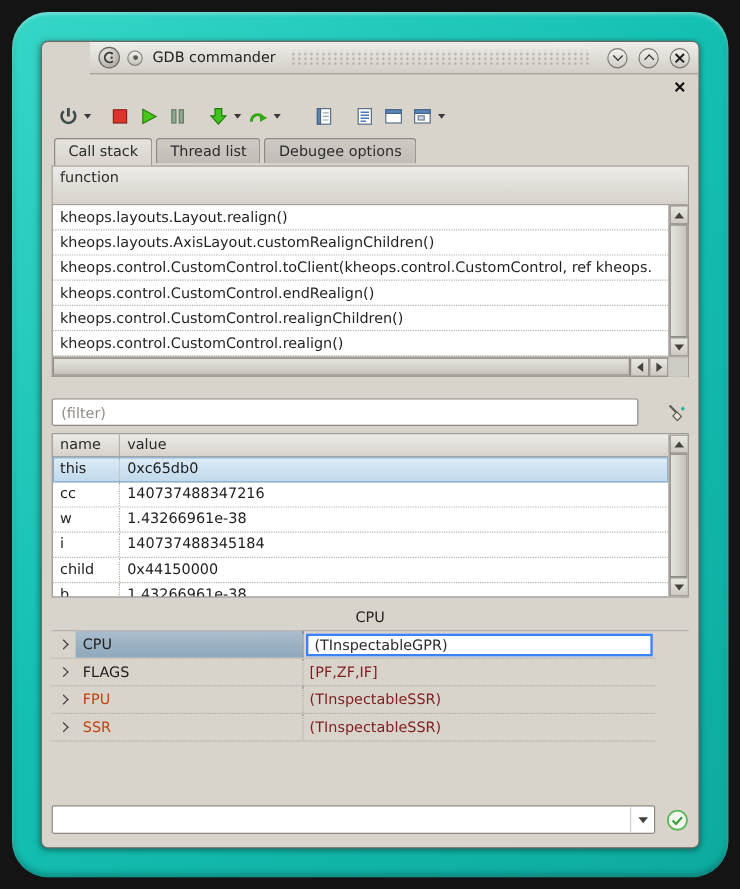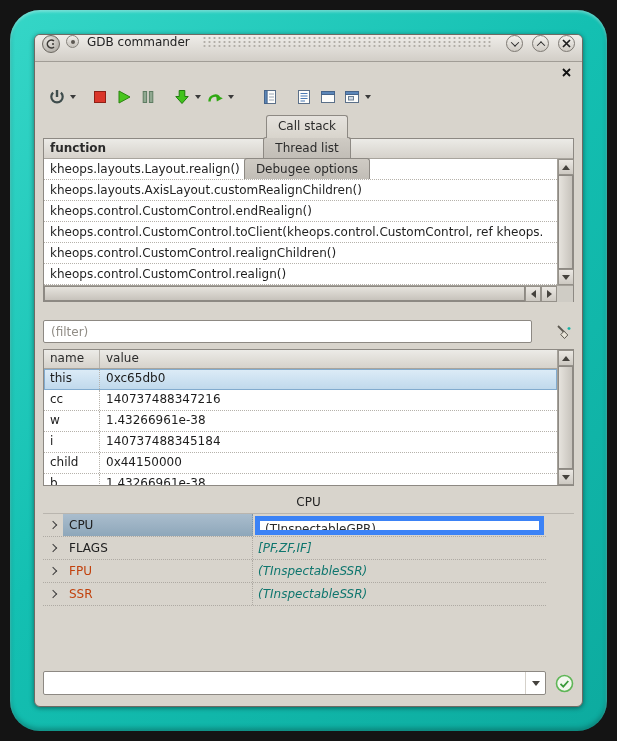--- a/index.html
+++ b/index.html
@@ -19,23 +19,24 @@
   }
   .window {
     position:absolute; left:24px; top:24px; right:24px; bottom:24px;
     background:#d8d4cc; border:1px solid #6e6a64; border-radius:6px;
     overflow:hidden; display:flex; flex-direction:column;
     box-shadow:0 1px 5px rgba(0,0,0,.45);
   }
 
   
   .titlebar {
-    height:27px; flex:0 0 27px; display:flex; align-items:flex-start; gap:6px;
+    height:27px; flex:0 0 27px; display:flex; align-items:center; gap:6px;
     padding:0 7px; background:linear-gradient(#efede9,#d2cec7);
     border-bottom:1px solid #a19d96;
+    margin-left:40px;
   }
   .app-icon {
     width:18px; height:18px; border-radius:50%;
     background:radial-gradient(circle at 35% 30%,#e9e7e2,#a39f98);
     border:1px solid #6b6760; display:flex; align-items:center; justify-content:center;
   }
   .pin-btn {
     width:13px; height:13px; border-radius:50%;
     background:linear-gradient(#f2f0ec,#c6c2bb); border:1px solid #84807a;
     display:flex; align-items:center; justify-content:center;
@@ -59,31 +60,31 @@
   
   .dock-row { flex:0 0 16px; display:flex; justify-content:flex-end; align-items:center; padding:3px 9px 0; }
 
   
   .toolbar { flex:0 0 34px; display:flex; align-items:center; padding:2px 10px 0; }
   .tbtn { height:26px; display:flex; align-items:center; justify-content:center; padding:0 3px; border-radius:3px; }
   .dd { width:0; height:0; border-left:3.5px solid transparent; border-right:3.5px solid transparent; border-top:4px solid #3a3a3a; margin:0 2px 0 1px; align-self:center; }
   .tgap { width:10px; } .tgap-big { width:22px; }
 
   
-  .tabbar { display:flex; align-items:center; margin:2px 8px 0; border-bottom:1px solid #8d8983; padding:0 2px; height:24px;flex-direction:column; }
+  .tabbar { display:flex; align-items:flex-start; margin:2px 8px 0; border-bottom:1px solid #8d8983; padding:0 2px; height:24px; }
   .tab {
     border:1px solid #8d8983; border-bottom:none; border-radius:3px 3px 0 0;
     background:linear-gradient(#cfcbc4,#c1bdb6); padding:3px 11px 3px; margin-right:3px;
     color:#2b2b2b; position:relative; top:0;
   }
   .tab.active { background:linear-gradient(#e6e3de,#d8d4cc); padding-bottom:5px; margin-bottom:-1px; z-index:2; }
 
   
   .panel { margin:0 8px; border:1px solid #8d8983; border-top:none; background:#fff; display:flex; flex-direction:column; }
-  .list-header { height:20px; background:linear-gradient(#ecebe7,#d6d2cb); border-bottom:1px solid #a8a49d; padding:2px 6px; color:#2b2b2b;font-weight:bold; }
+  .list-header { height:32px; background:linear-gradient(#ecebe7,#d6d2cb); border-bottom:1px solid #a8a49d; padding:2px 6px; color:#2b2b2b; }
   .sb-v { width:16px; flex:0 0 16px; background:#cfccc5; border-left:1px solid #a5a19a; display:flex; flex-direction:column; }
   .sb-h { height:16px; flex:0 0 16px; background:#cfccc5; border-top:1px solid #a5a19a; display:flex; }
   .sbtn { width:16px; height:16px; flex:0 0 16px; background:linear-gradient(#ebe8e3,#cdc9c2); border:1px solid #95918a; display:flex; align-items:center; justify-content:center; }
   .thumb-v { flex:1; margin:0; background:linear-gradient(90deg,#e6e3dd,#c7c3bc); border:1px solid #8d8983; }
   .thumb-h { flex:1; background:linear-gradient(#e6e3dd,#c7c3bc); border:1px solid #8d8983; }
   .corner { width:16px; height:16px; flex:0 0 16px; background:#cfccc5; }
   .tri { width:0; height:0; }
   .tri.up    { border-left:4px solid transparent; border-right:4px solid transparent; border-bottom:5px solid #45423d; }
   .tri.down  { border-left:4px solid transparent; border-right:4px solid transparent; border-top:5px solid #45423d; }
   .tri.left  { border-top:4px solid transparent; border-bottom:4px solid transparent; border-right:5px solid #45423d; }
@@ -114,22 +115,22 @@
   
   .cpu-box { margin:6px 8px 0; }
   .cpu-title { text-align:center; padding:3px 0 4px; color:#232323; }
   .cpu-table { border-top:1px solid #b9b5ae; padding-right:28px; }
   .cpu-row { display:grid; grid-template-columns:20px 190px 1fr; align-items:center; height:23px; border-bottom:1px dotted #aeaaa3; }
   .cpu-expander { display:flex; align-items:center; justify-content:center; }
   .exp-chev { width:6px; height:6px; border-right:1.6px solid #3c3c3c; border-bottom:1.6px solid #3c3c3c; transform:rotate(-45deg); }
   .cpu-label { padding:0 6px; height:100%; display:flex; align-items:center; border-right:1px dotted #aeaaa3; color:#202020; }
   .cpu-row.selected .cpu-label { background:linear-gradient(#aabdcd,#8ea7ba); border-right-color:#7f97aa; }
   .cpu-row.disabled .cpu-label { color:#c2410c; }
-  .cpu-value { padding:0 5px; color:#0f766e; white-space:nowrap; overflow:hidden;font-style:italic; }
-  .cpu-edit { margin:0 2px; height:19px; line-height:17px; background:#fff; border:5px solid #3b82f6; padding:0 5px; color:#2a2a2a; white-space:nowrap; overflow:hidden; }
+  .cpu-value { padding:0 5px; color:#7f1d1d; white-space:nowrap; overflow:hidden; }
+  .cpu-edit { margin:0 2px; height:19px; line-height:17px; background:#fff; border:2px solid #3b82f6; padding:0 5px; color:#2a2a2a; white-space:nowrap; overflow:hidden; }
 
   
   .spacer { flex:1; }
   .cmd-bar { flex:0 0 24px; display:flex; align-items:center; gap:8px; margin:0 8px 11px; }
   .combo { flex:1; height:24px; background:#fff; border:1px solid #8d8983; border-radius:2px; display:flex; align-items:stretch; }
   .combo input { flex:1; border:none; outline:none; background:transparent; padding:0 6px; font:inherit; color:#2b2b2b; min-width:0; }
   .combo-btn { width:20px; display:flex; align-items:center; justify-content:center; border-left:1px solid #d5d1ca; }
   .accept-btn { width:20px; height:20px; display:flex; align-items:center; justify-content:center; }
 </style>
 </head>
@@ -246,22 +247,22 @@
       <div class="tab">Thread list</div>
       <div class="tab">Debugee options</div>
     </div>
 
     <div class="panel" style="margin-bottom:10px;">
       <div class="list-header">function</div>
       <div class="cs-body">
         <div class="cs-list">
           <div class="cs-row">kheops.layouts.Layout.realign()</div>
           <div class="cs-row">kheops.layouts.AxisLayout.customRealignChildren()</div>
+          <div class="cs-row">kheops.control.CustomControl.toClient(kheops.control.CustomControl, ref kheops.</div>
           <div class="cs-row">kheops.control.CustomControl.endRealign()</div>
-          <div class="cs-row">kheops.control.CustomControl.toClient(kheops.control.CustomControl, ref kheops.</div>
           <div class="cs-row">kheops.control.CustomControl.realignChildren()</div>
           <div class="cs-row">kheops.control.CustomControl.realign()</div>
         </div>
         <div class="sb-v">
           <div class="sbtn">
               <div class="tri up"></div>
             </div>
           <div class="thumb-v"></div>
           <div class="sbtn">
               <div class="tri down"></div>

